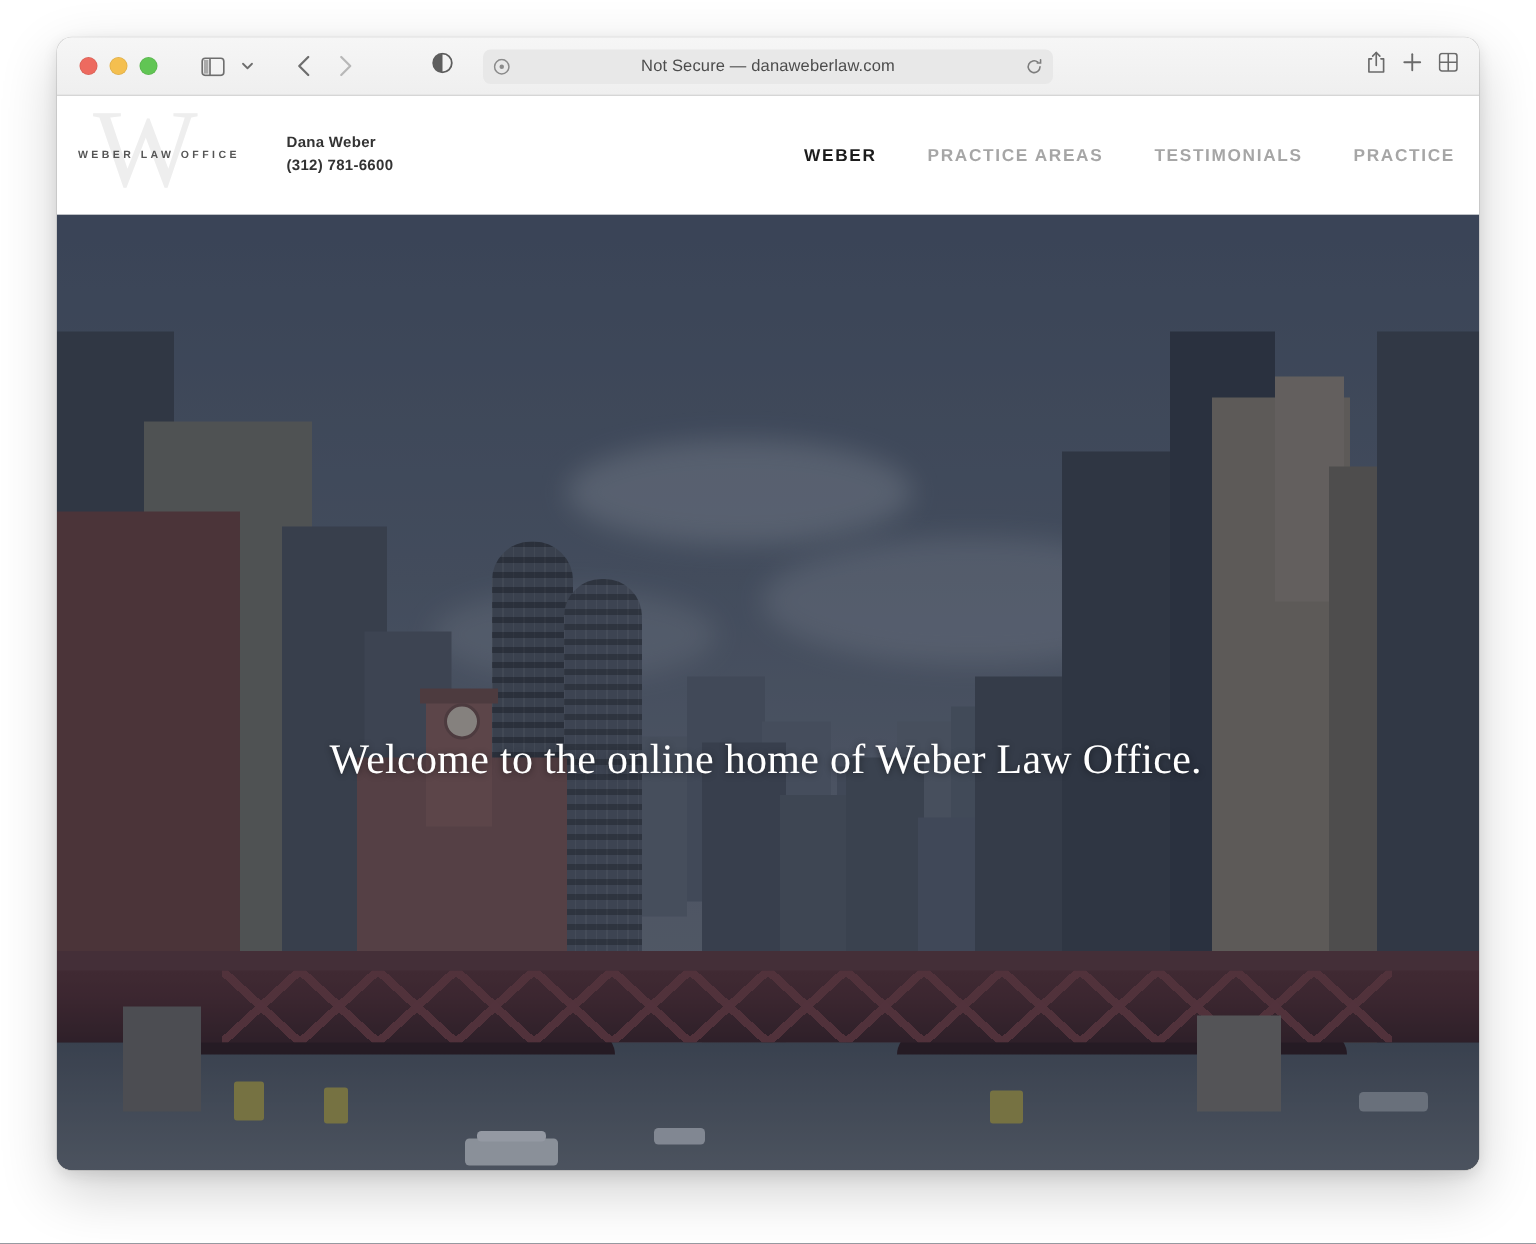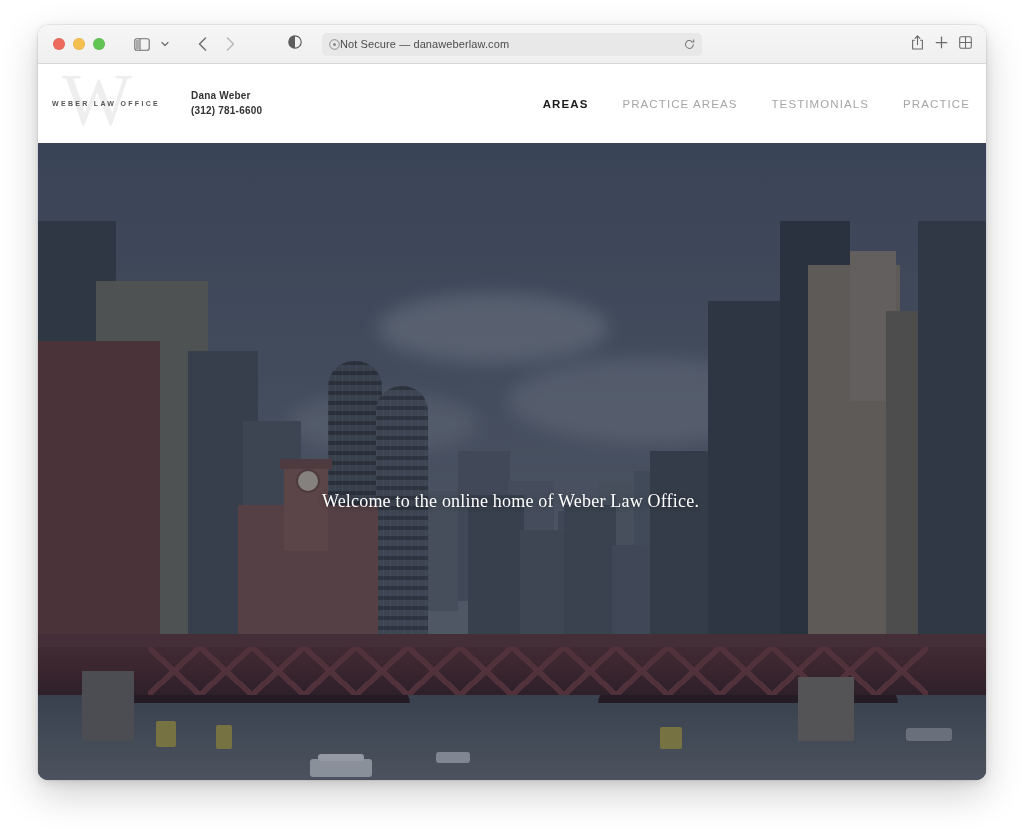--- a/index.html
+++ b/index.html
@@ -86,21 +86,21 @@
     background: #e8e8e8;
     border-radius: 5px;
     display: flex;
     align-items: center;
     padding: 0 7px;
     box-sizing: border-box;
     position: relative;
   }
   .addr-text {
     flex: 1;
-    text-align: left;
+    text-align: center;
     font-size: 11px;
     color: #4c4c4c;
     letter-spacing: 0.1px;
     white-space: nowrap;
     overflow: hidden;
     text-overflow: ellipsis;
   }
   .addr-left-icon { color: #8b8b8b; display: flex; align-items: center; }
   .addr-right-icon { color: #7d7d7d; display: flex; align-items: center; }
 
@@ -181,21 +181,21 @@
     position: absolute;
     right: 16px;
     display: flex;
     align-items: center;
     gap: 34px;
   }
   .nav-item {
     font-size: 11.5px;
     letter-spacing: 1.1px;
     color: #a6a6a6;
-    font-weight: 400;
+    font-weight: 700;
     white-space: nowrap;
   }
   .nav-item.active { color: #1c1c1c; font-weight: 700; }
 
   
   .hero {
     position: relative;
     height: 638px;
     overflow: hidden;
     background: #39404d;
@@ -303,21 +303,21 @@
     position: absolute;
     inset: 0;
     background: rgba(30,38,54,0.42);
   }
   .hero-title {
     position: absolute;
     left: 0; right: 3px;
     top: 348px;
     text-align: center;
     font-family: "Liberation Serif", serif;
-    font-size: 18px;
+    font-size: 28px;
     color: #ffffff;
     letter-spacing: 0.2px;
     text-shadow: 0 1px 5px rgba(0,0,0,0.45);
     z-index: 6;
   }
 </style>
 </head>
 <body>
 
 <div class="browser-window">
@@ -413,21 +413,21 @@
           <div class="logo-w">W</div>
           <div class="logo-word">WEBER LAW OFFICE</div>
         </div>
         <div class="contact-block">
           <span class="contact-name">Dana Weber</span>
           <span class="contact-phone">(312) 781-6600</span>
         </div>
       </div>
 
       <div class="site-nav">
-        <a class="nav-item active">AREAS</a>
+        <a class="nav-item active">WEBER</a>
         <a class="nav-item">PRACTICE AREAS</a>
         <a class="nav-item">TESTIMONIALS</a>
         <a class="nav-item">PRACTICE</a>
       </div>
     </div>
 
     <div class="hero">
 
       <div class="sky"></div>
       <div class="cloud" style="left:340px; top:150px; width:230px; height:70px;"></div>

